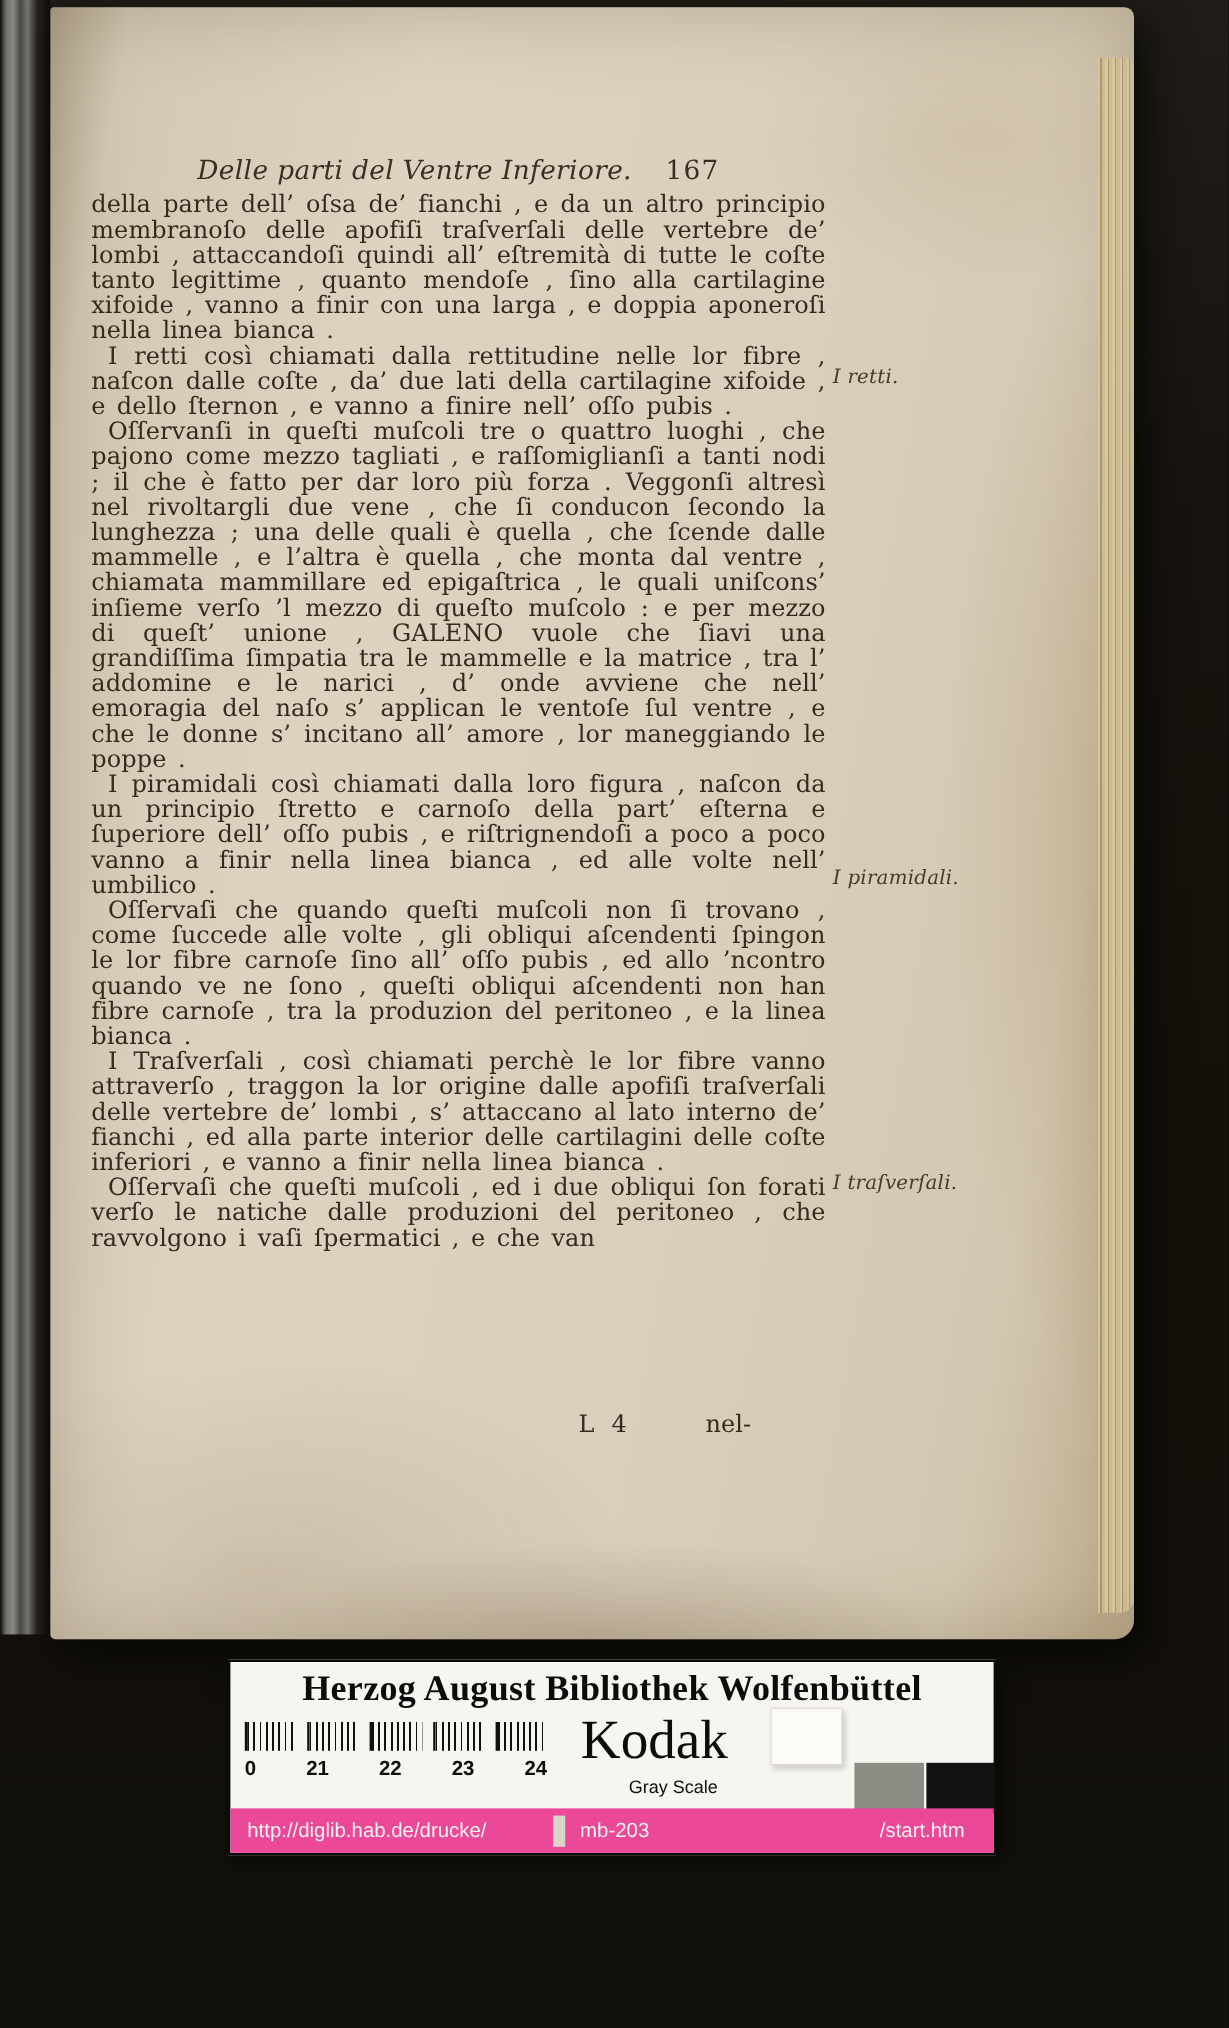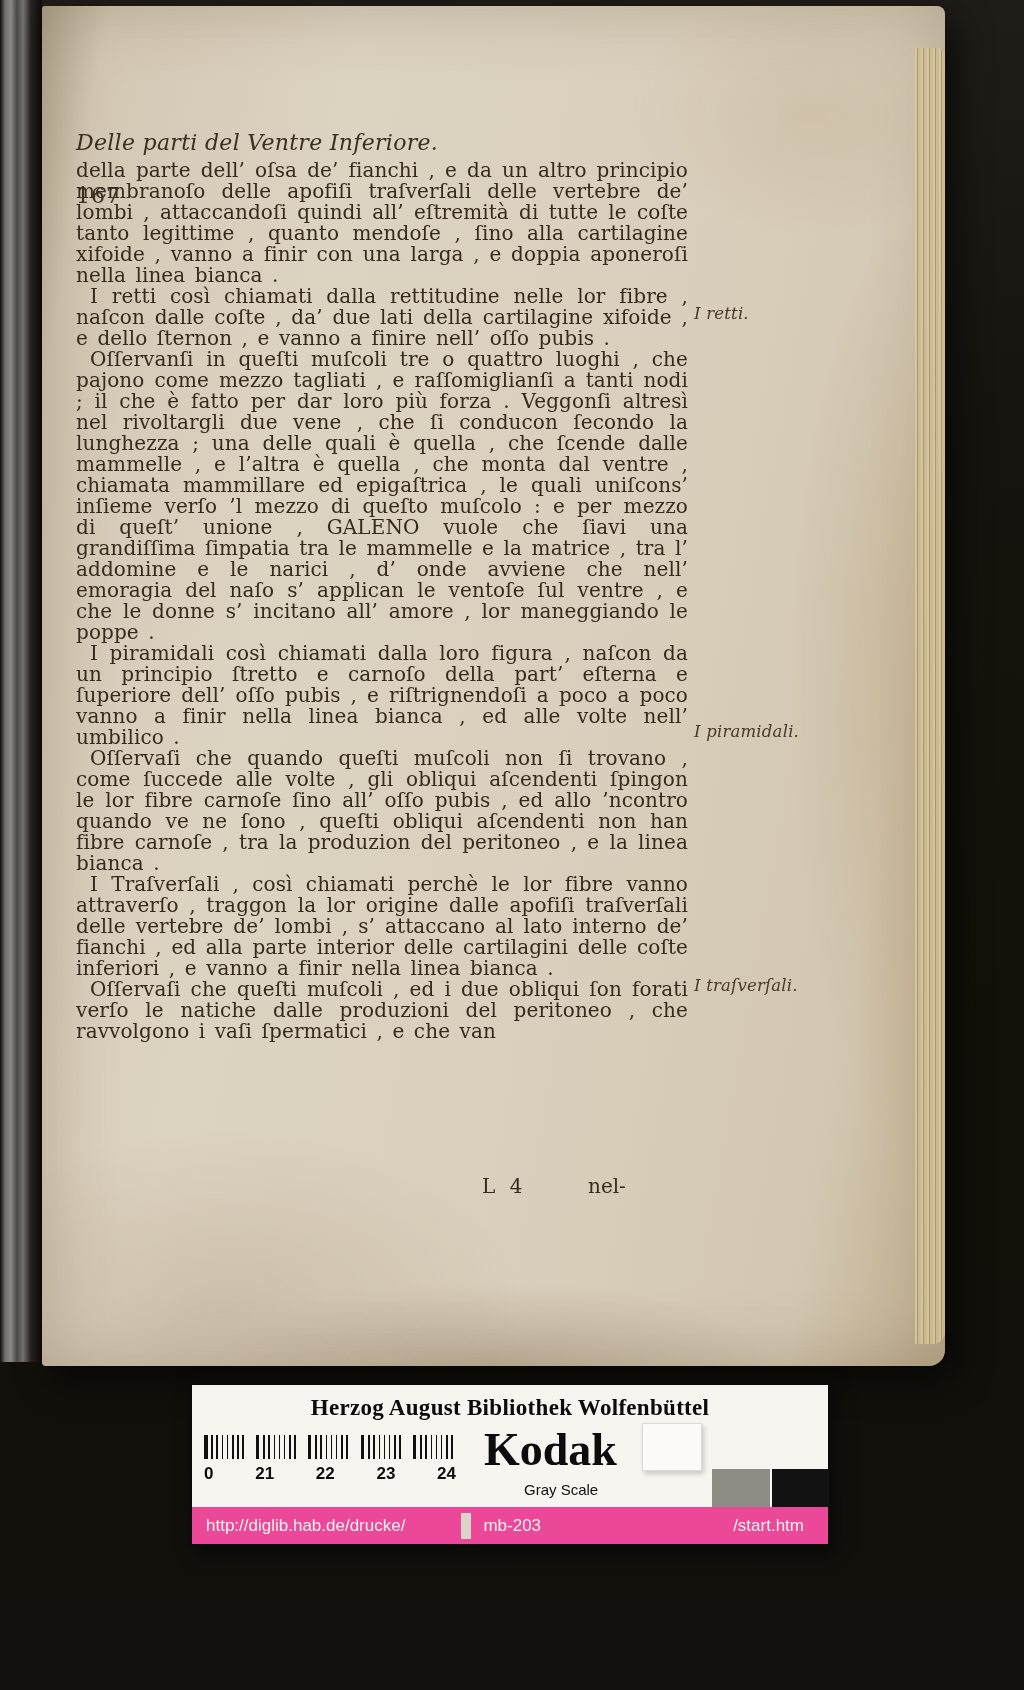--- a/index.html
+++ b/index.html
@@ -31,21 +31,21 @@
   }
   .fore-edge {
     position:absolute; right:0; top:42px; width:30px; height:1296px;
     border-radius: 0 8px 12px 0;
     background: repeating-linear-gradient(90deg, #d8c8a0 0 2px, #a8946a 2px 3px, #cdbc92 3px 6px);
     opacity:.9;
   }
   .page-header {
     position:absolute; left:34px; top:124px; width:612px;
     display:flex; justify-content:center; gap:28px;
-    font-size:22px; color:#3a2f20;flex-direction:column;
+    font-size:22px; color:#3a2f20;
   }
   .running-title { font-style:italic; letter-spacing:.3px; }
   .page-number { letter-spacing:1px; }
   .text-col {
     position:absolute; left:34px; top:154px; width:612px;
     color:#352a1c; font-size:20px; line-height:21px;
     text-align:justify; word-spacing:3px; letter-spacing:.1px;
   }
   .text-col p { margin:0; text-indent:14px; }
   .text-col p.noindent { text-indent:0; }
@@ -58,35 +58,35 @@
 
   
   .kodak-bar {
     position:absolute; left:190px; top:1383px; width:640px; height:163px;
     background:#f6f5f0; border:2px solid #0a0a0a;
     font-family:"Liberation Serif", serif;
     box-shadow: 4px 6px 16px rgba(0,0,0,.6);
   }
   .kb-title {
     height:46px; display:flex; align-items:center; justify-content:center;
-    font-weight:bold; font-size:23px; color:#0b0b0b; letter-spacing:.3px;
+    font-weight:bold; font-size:30px; color:#0b0b0b; letter-spacing:.3px;
   }
   .ruler { position:absolute; left:12px; top:50px; width:252px; }
   .ticks { display:flex; gap:9px; height:24px; }
   .tick-group {
     flex:1; border-left:2px solid #101010;
     background: repeating-linear-gradient(90deg, #101010 0 1.5px, transparent 1.5px 5.2px);
   }
   .ruler-numbers {
     display:flex; justify-content:space-between; margin-top:5px;
     font-family:"Liberation Sans", sans-serif; font-weight:bold; font-size:17px; color:#0d0d0d;
   }
   .kodak-word {
     position:absolute; left:292px; top:38px;
-    font-family:"Liberation Serif", serif; font-weight:bold; font-size:46px; color:#0c0c0c;
+    font-family:"Liberation Serif", serif; font-weight:normal; font-size:46px; color:#0c0c0c;
   }
   .grayscale-label {
     position:absolute; left:332px; top:96px;
     font-family:"Liberation Sans", sans-serif; font-size:15px; color:#101010;
   }
   .chip { position:absolute; }
   .chip-white { left:450px; top:38px; width:60px; height:48px; background:#fcfbf7; border:1px solid #ddd9d0; box-shadow:2px 3px 5px rgba(0,0,0,.18); }
   .chip-gray  { left:520px; top:84px; width:58px; height:42px; background:#8d8d85; }
   .chip-black { left:580px; top:84px; width:57px; height:42px; background:#121212; }
   .kb-url-bar {

